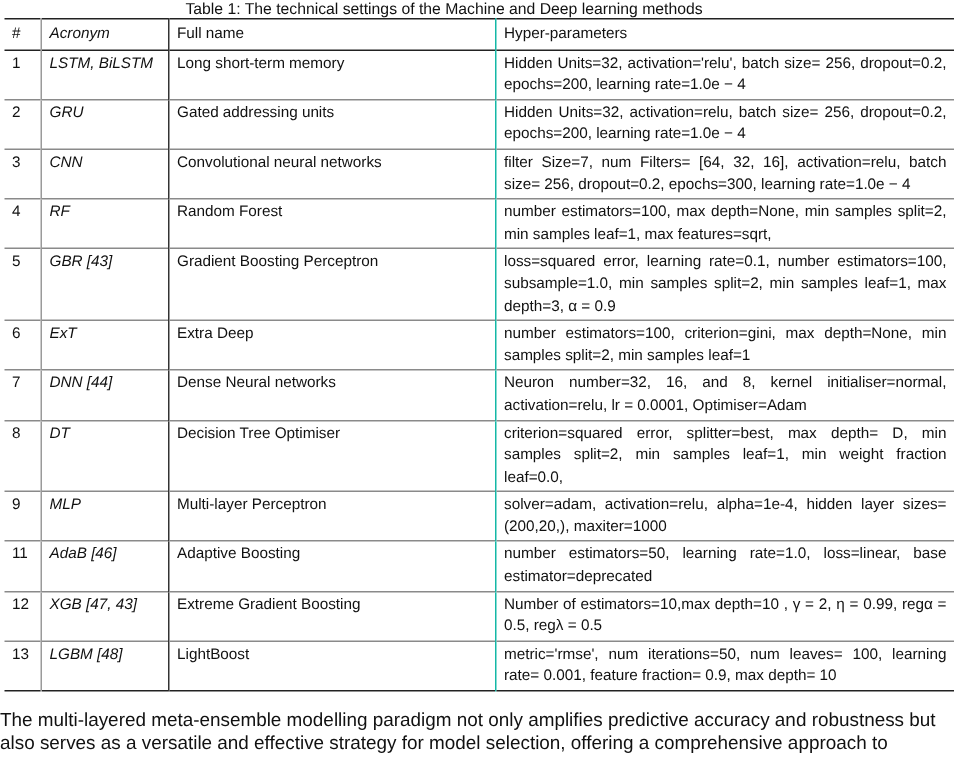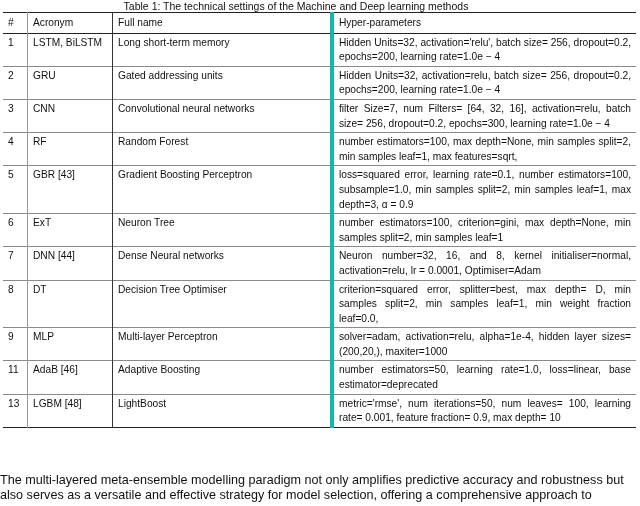--- a/index.html
+++ b/index.html
@@ -8,22 +8,22 @@
   .caption { position: absolute; top: 0; left: 0; width: 592px; text-align: center;
              font-size: 10.5px; line-height: 12px; }
   table { position: absolute; top: 12px; left: 3px; width: 633px; border-collapse: collapse;
           font-size: 10.2px; line-height: 14.6px; table-layout: fixed; }
   thead tr { border-top: 1.5px solid #222; border-bottom: 1.5px solid #222; }
   tbody tr { border-bottom: 1px solid #8a8a8a; }
   tbody tr:last-child { border-bottom: 1.5px solid #222; }
   td, th { vertical-align: top; padding: 2px 5px 1px 5px; text-align: left; font-weight: normal; }
   th { padding-top: 3px; padding-bottom: 2px; }
   .c-num { width: 14px; border-right: 1.5px solid #9a9a9a; }
-  .c-acr { width: 74px; border-right: 1px solid #333; }
-  .c-full { width: 207px; border-right: 4px solid #14b8a6; margin-top: 12px; }
+  .c-acr { width: 74px; border-right: 1px solid #333; font-style: italic; }
+  .c-full { width: 207px; border-right: 1px solid #14b8a6; margin-top: 12px; }
   .c-hp { text-align: justify; text-align-last: left; }
   .r-h { height: 14px; }
   .r1, .r2, .r3, .r4, .r6, .r7, .r8, .r9, .r10, .r11, .r12, .r13 { height: 27px; }
   .r5 { height: 42px; }
   .para { position: absolute; left: 0; top: 460px; width: 636px; font-size: 12.6px; line-height: 15.5px; }
 </style>
 </head>
 <body>
 
 <div class="caption">Table 1: The technical settings of the Machine and Deep learning methods</div>
@@ -64,21 +64,21 @@
     </tr>
     <tr class="r5">
       <td class="c-num">5</td>
       <td class="c-acr">GBR [43]</td>
       <td class="c-full">Gradient Boosting Perceptron</td>
       <td class="c-hp">loss=squared error, learning rate=0.1, number estimators=100, subsample=1.0, min samples split=2, min samples leaf=1, max depth=3, α = 0.9</td>
     </tr>
     <tr class="r6">
       <td class="c-num">6</td>
       <td class="c-acr">ExT</td>
-      <td class="c-full">Neuron Tree</td>
+      <td class="c-full">Extra Deep</td>
       <td class="c-hp">number estimators=100, criterion=gini, max depth=None, min samples split=2, min samples leaf=1</td>
     </tr>
     <tr class="r7">
       <td class="c-num">7</td>
       <td class="c-acr">DNN [44]</td>
       <td class="c-full">Dense Neural networks</td>
       <td class="c-hp">Neuron number=32, 16, and 8, kernel initialiser=normal, activation=relu, lr = 0.0001, Optimiser=Adam</td>
     </tr>
     <tr class="r8">
       <td class="c-num">8</td>
@@ -91,20 +91,26 @@
       <td class="c-acr">MLP</td>
       <td class="c-full">Multi-layer Perceptron</td>
       <td class="c-hp">solver=adam, activation=relu, alpha=1e-4, hidden layer sizes=(200,20,), maxiter=1000</td>
     </tr>
     <tr class="r11">
       <td class="c-num">11</td>
       <td class="c-acr">AdaB [46]</td>
       <td class="c-full">Adaptive Boosting</td>
       <td class="c-hp">number estimators=50, learning rate=1.0, loss=linear, base estimator=deprecated</td>
     </tr>
+    <tr class="r12">
+      <td class="c-num">12</td>
+      <td class="c-acr">XGB [47, 43]</td>
+      <td class="c-full">Extreme Gradient Boosting</td>
+      <td class="c-hp">Number of estimators=10,max depth=10 , γ = 2, η = 0.99, regα = 0.5, regλ = 0.5</td>
+    </tr>
     <tr class="r13">
       <td class="c-num">13</td>
       <td class="c-acr">LGBM [48]</td>
       <td class="c-full">LightBoost</td>
       <td class="c-hp">metric='rmse', num iterations=50, num leaves= 100, learning rate= 0.001, feature fraction= 0.9, max depth= 10</td>
     </tr>
 
   </tbody>
 </table>
 

